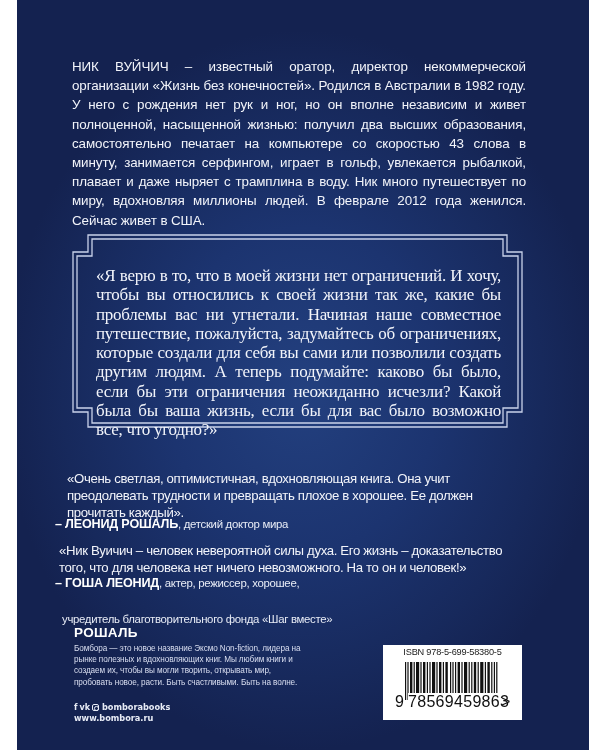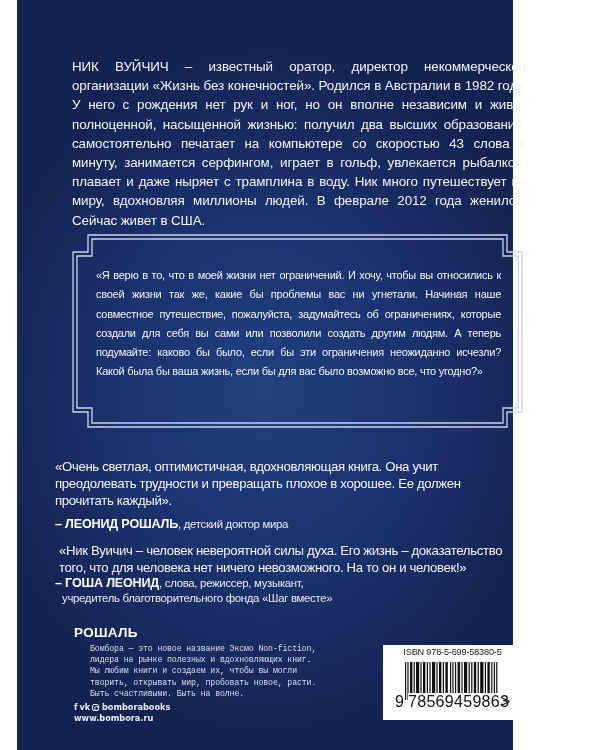--- a/index.html
+++ b/index.html
@@ -1,55 +1,55 @@
 <!DOCTYPE html>
 <html><head>
 <meta charset="utf-8">
 <style>
   html, body { margin: 0; padding: 0; }
   body {
     width: 600px; height: 750px; background: #ffffff; position: relative; overflow: hidden;
     font-family: "Liberation Sans", sans-serif;
   }
   .cover {
-    position: absolute; left: 17px; top: 0; width: 496px; height: 750px;
+    position: absolute; left: 17px; top: 0; width: 572px; height: 750px;
     background:
       radial-gradient(ellipse 300px 360px at 50% 52%, #23407f 0%, #1c3470 45%, #17295c 80%, #142250 100%);
     color: #ffffff;
   }
   .bio {
     position: absolute; left: 55px; top: 57px; width: 454px;
     font-size: 13.4px; line-height: 19.2px; text-align: justify; color: #f2f4fa;
     letter-spacing: -0.1px;
   }
   .bio .name { text-transform: none; }
   .frame { position: absolute; left: 0; top: 0; width: 564px; height: 750px; pointer-events: none; }
   .quote {
     position: absolute; left: 79px; top: 266px; width: 405px;
-    font-size: 11px; line-height: 19.3px; text-align: justify; color: #f2f4fa;
-    font-family: Liberation Sans, sans-serif; letter-spacing: -0.25px;
+    font-size: 17px; line-height: 19.3px; text-align: justify; color: #f2f4fa;
+    font-family: Liberation Serif, serif; letter-spacing: -0.25px;
   }
   .review {
     position: absolute; left: 38px; width: 460px; color: #f2f4fa;
     font-size: 13.2px; line-height: 17px; letter-spacing: -0.35px;
   }
   .review1 { top: 458px; }
   .review2 { top: 538px; }
   .attr { font-size: 11.4px; letter-spacing: -0.3px; color: #e8ecf6; }
   .attr b { font-size: 12.6px; color: #ffffff; letter-spacing: -0.2px; }
   .attr1 { position: absolute; left: 38px; top: 517px; }
   .attr2 { position: absolute; left: 38px; top: 576px; line-height: 15px; }
-  .attr2 .l2 { display: block; padding-left: 7px; }
+  .attr2 .l2 { display: block; padding-left: 7px; margin-top: 21px; }
   .brand {
     position: absolute; left: 57px; top: 625px; font-size: 13.5px; font-weight: bold;
     letter-spacing: 0.3px; color: #ffffff;
   }
   .brand-desc {
-    position: absolute; left: 73px; top: 643px; width: 230px; font-size: 8.2px; line-height: 11.2px;
-    color: #d9def0; font-family: Liberation Mono, monospace; letter-spacing: -0.1px;
+    position: absolute; left: 57px; top: 643px; width: 230px; font-size: 8.2px; line-height: 11.2px;
+    color: #d9def0; font-family: Liberation Sans, sans-serif; letter-spacing: -0.1px;
   }
   .social {
     position: absolute; left: 57px; top: 702px; font-size: 8.2px; line-height: 11px;
     color: #e8ecf6; font-weight: bold; font-family: "DejaVu Sans", sans-serif;
   }
   .social .icons { display: inline-flex; align-items: center; gap: 2px; vertical-align: middle; }
   .social .ic { display: inline-block; font-size: 8px; line-height: 9px; font-weight: bold; }
   .social .ig {
     width: 7px; height: 7px; border: 1.2px solid #e8ecf6; border-radius: 2px; position: relative; box-sizing: border-box;
   }
@@ -81,28 +81,28 @@
     <g fill="none" stroke="#c9d2ea" stroke-width="1.3">
 
       <path d="M71 235 H490 V252 H505 V412 H490 V427 H71 V412 H56 V252 H71 Z"></path>
 
       <path d="M75 239 H486 V256 H501 V408 H486 V423 H75 V408 H60 V256 H75 Z"></path>
     </g>
   </svg>
 
   <p class="quote" style="margin:0">«Я верю в то, что в моей жизни нет ограничений. И хочу, чтобы вы относились к своей жизни так же, какие бы проблемы вас ни угнетали. Начиная наше совместное путешествие, пожалуйста, задумайтесь об ограничениях, которые создали для себя вы сами или позволили создать другим людям. А теперь подумайте: каково бы было, если бы эти ограничения неожиданно исчезли? Какой была бы ваша жизнь, если бы для вас было возможно все, что угодно?»</p>
 
-  <p class="review review1" style="margin:0">«Очень светлая, оптимистичная, вдохновляющая книга. Она учит преодолевать трудности и превращать плохое в хорошее. Ее должен прочитать каждый».</p>
+  <p class="review review1" style="margin:12px">«Очень светлая, оптимистичная, вдохновляющая книга. Она учит преодолевать трудности и превращать плохое в хорошее. Ее должен прочитать каждый».</p>
   <div class="attr attr1">
     <b><span>– </span><span>ЛЕОНИД РОШАЛЬ</span></b><span>, детский доктор мира</span>
   </div>
 
   <p class="review review2" style="margin:4px">«Ник Вуичич – человек невероятной силы духа. Его жизнь – доказательство того, что для человека нет ничего невозможного. На то он и человек!»</p>
   <div class="attr attr2">
-    <b><span>– </span><span>ГОША ЛЕОНИД</span></b><span>, слова, режиссер, музыкант,</span>
+    <b><span>– </span><span>ГОША ЛЕОНИД</span></b><span>, актер, режиссер, хорошее,</span>
     <span class="l2">учредитель благотворительного фонда «Шаг вместе»</span>
   </div>
 
   <div class="brand">РОШАЛЬ</div>
   <p class="brand-desc" style="margin:0">Бомбора — это новое название Эксмо Non-fiction, лидера на рынке полезных и вдохновляющих книг. Мы любим книги и создаем их, чтобы вы могли творить, открывать мир, пробовать новое, расти. Быть счастливыми. Быть на волне.</p>
 
   <div class="social">
     <span class="icons">
       <span class="ic">f</span>
       <span class="ic">vk</span>

